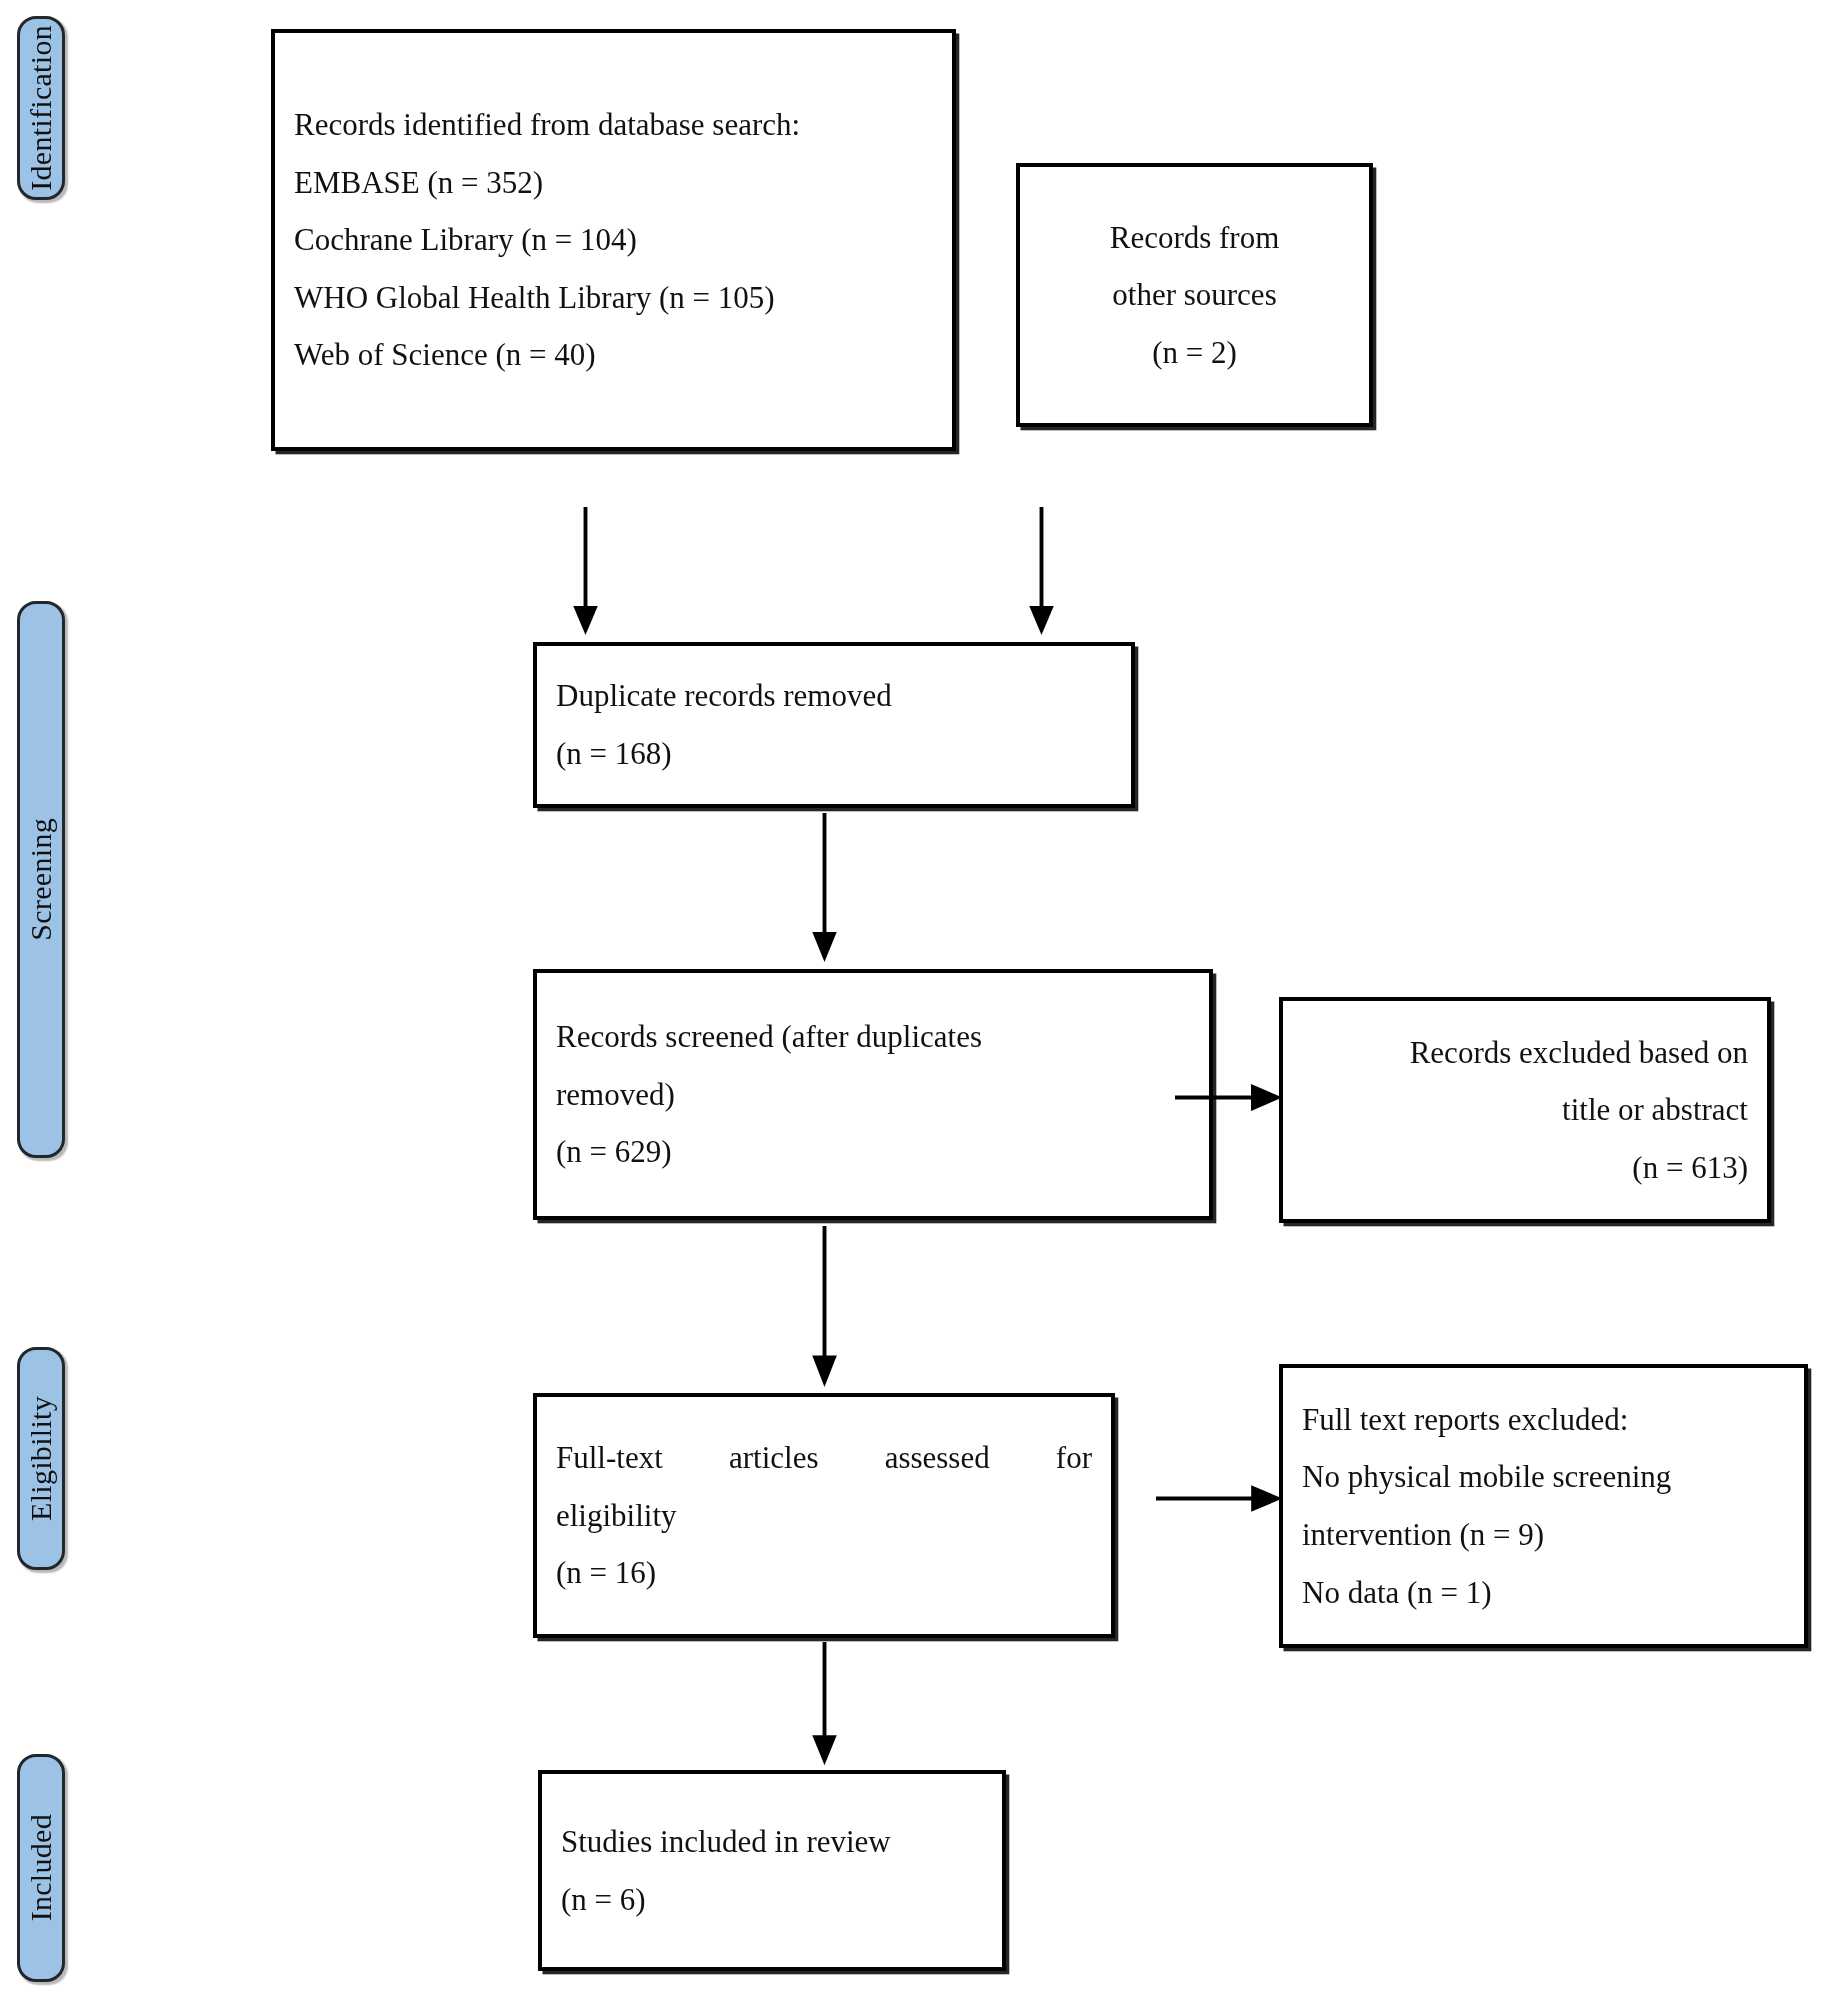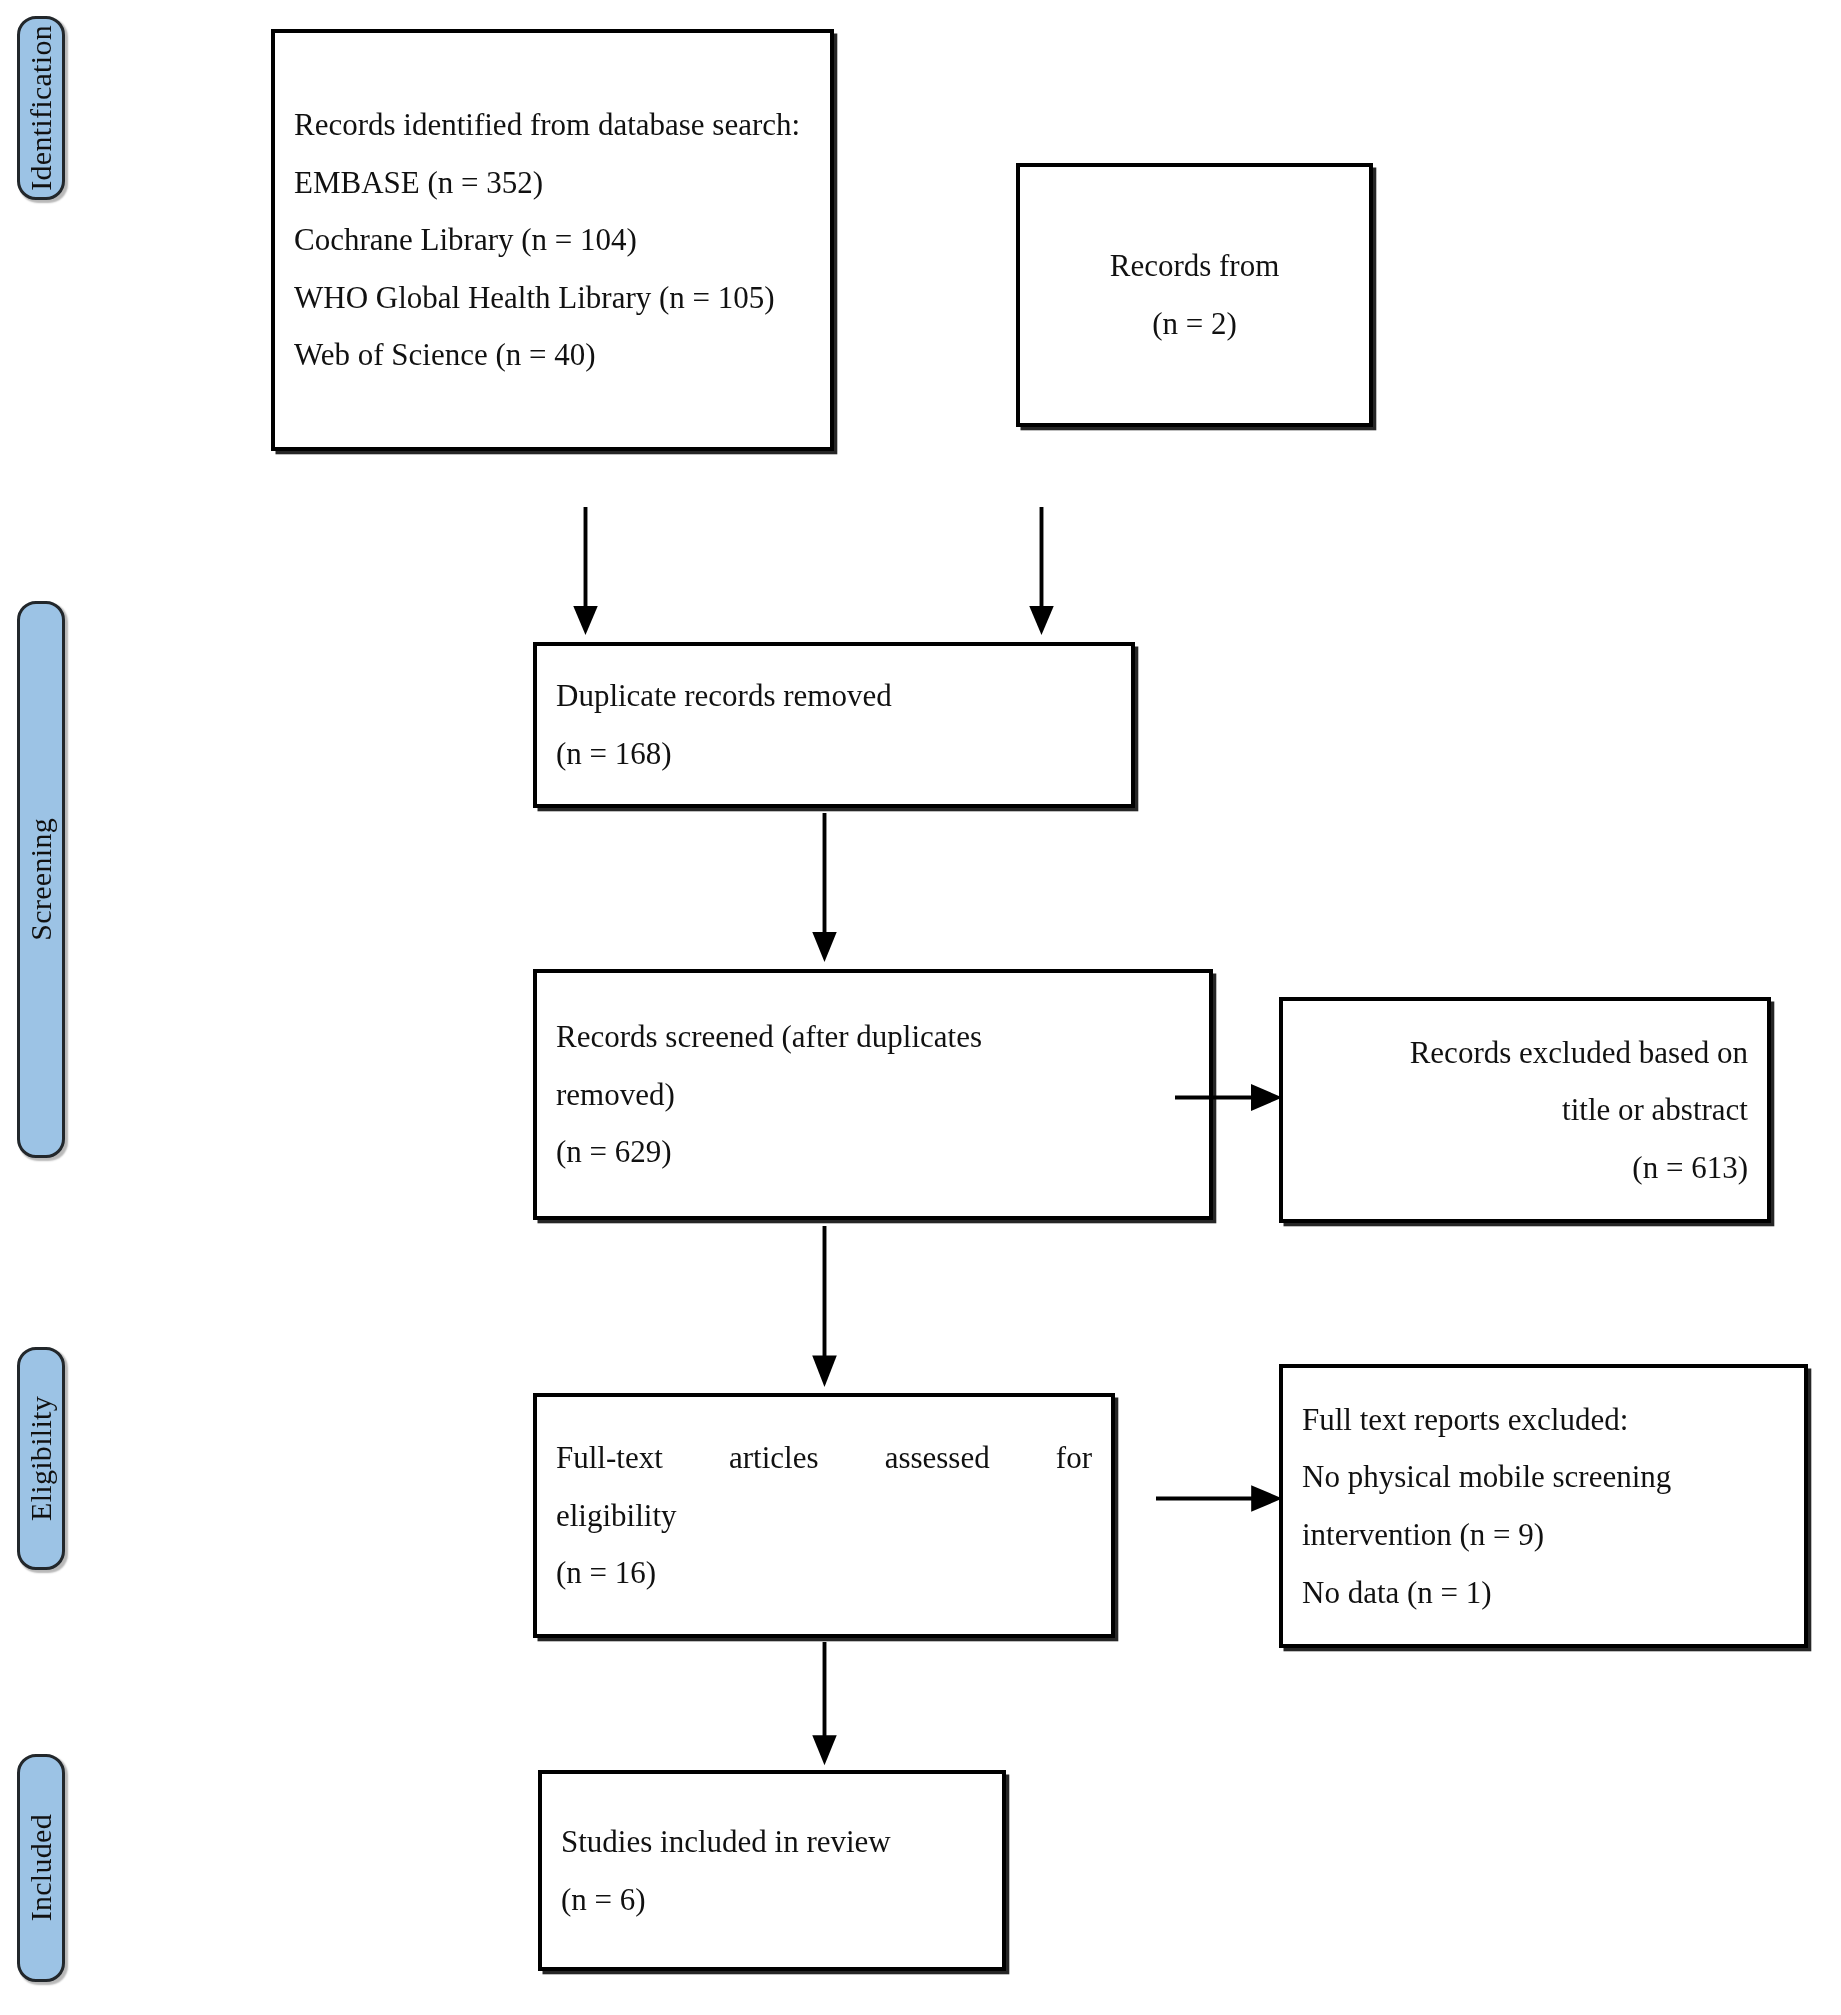--- a/index.html
+++ b/index.html
@@ -90,33 +90,34 @@
   </div>
 
   <div class="stage-label" style="left:16.7px; top:1347px; width:48px; height:223px;">
     <span class="vtext">Eligibility</span>
   </div>
 
   <div class="stage-label" style="left:16.7px; top:1754px; width:48px; height:228px;">
     <span class="vtext">Included</span>
   </div>
 
-  <div class="flow-box" style="left:271px; top:29px; width:563px; height:422px;">
+  <div class="flow-box" style="left:271px; top:29px; width:685px; height:422px;">
     <div class="lines">
       <p>Records identified from database search:</p>
       <p>EMBASE (n = 352)</p>
       <p>Cochrane Library (n = 104)</p>
       <p>WHO Global Health Library (n = 105)</p>
       <p>Web of Science (n = 40)</p>
     </div>
   </div>
 
   <div class="flow-box center" style="left:997px; top:163px; width:357px; height:264px;margin-left:19px;">
     <div class="lines">
       <p>Records from</p>
+      <p>other sources</p>
       <p>(n = 2)</p>
     </div>
   </div>
 
   <div class="flow-box" style="left:533px; top:642px; width:602px; height:166px;">
     <div class="lines">
       <p>Duplicate records removed</p>
       <p>(n = 168)</p>
     </div>
   </div>

